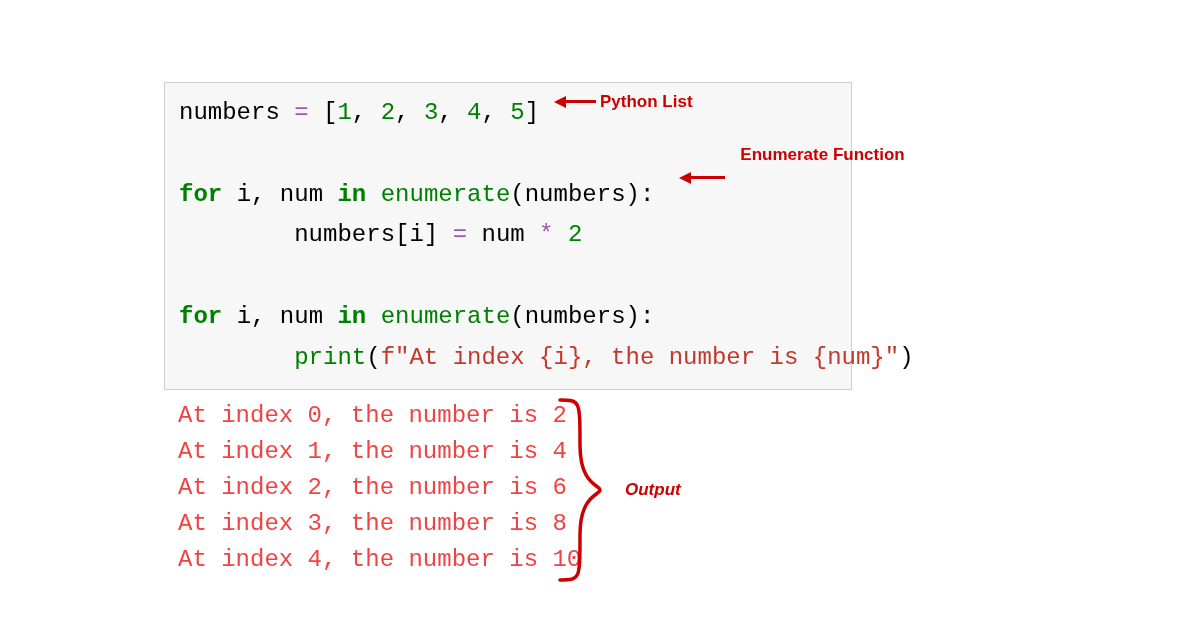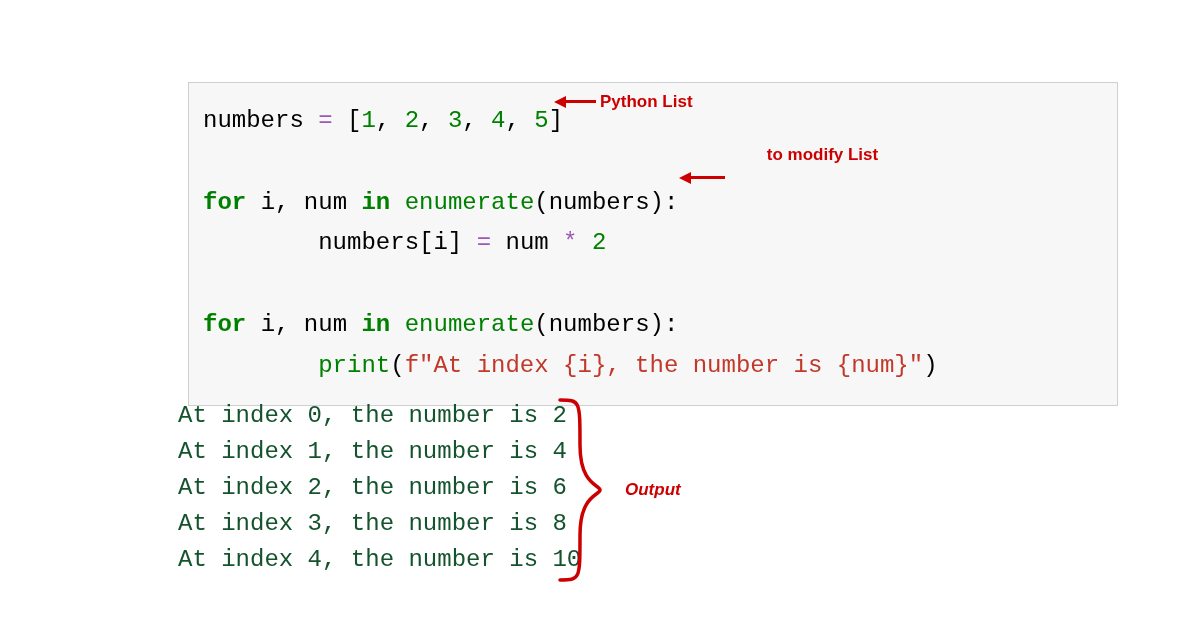--- a/index.html
+++ b/index.html
@@ -6,37 +6,37 @@
     body {
       width: 1200px;
       height: 630px;
       background: #ffffff;
       position: relative;
       font-family: 'Consolas', 'Monaco', 'Courier New', monospace;
     }
     .code-block {
       position: absolute;
       top: 82px;
-      left: 188px;
-      width: 930px;
+      left: 164px;
+      width: 688px;
       background: #f7f7f7;
       border: 1px solid #d0d0d0;
-      padding: 18px 14px;
+      padding: 10px 14px;
       font-size: 24px;
       line-height: 1.7;
       white-space: pre;
     }
     .output-block {
       position: absolute;
       top: 398px;
       left: 178px;
       font-size: 24px;
       line-height: 1.5;
       white-space: pre;
-      color: #14532d;
+      color: #ef4444;
     }
     .kw { color: #008000; font-weight: bold; }
     .fn { color: #008000; }
     .var { color: #000000; }
     .num { color: #008000; }
     .op { color: #9b59b6; }
     .str { color: #c0392b; }
     .plain { color: #000000; }
 
     .annotation {
@@ -80,19 +80,19 @@
 <span>At index 3, the number is 8</span>
 <span>At index 4, the number is 10</span></div>
 
 <div class="arrow-head-left" style="top:96px; left:554px;"></div>
 <div class="arrow-line" style="top:100px; left:566px; width:30px;"></div>
 <div class="annotation" style="top:92px; left:600px;">Python List</div>
 
 <div class="arrow-head-left" style="top:172px; left:679px;"></div>
 <div class="arrow-line" style="top:176px; left:691px; width:34px;"></div>
 <div class="annotation" style="top:145px; left:735px; text-align:center; width:175px;">
-  <div>to modify List</div>
+  <div>Enumerate Function</div>
 </div>
 
 <svg class="brace-svg" style="top:395px; left:555px;" width="50" height="190" viewBox="0 0 50 190">
   <path d="M 5 5 C 25 5, 25 5, 25 50 C 25 90, 45 90, 45 95 C 45 100, 25 100, 25 140 C 25 185, 25 185, 5 185" stroke="#cc0000" stroke-width="3.5" fill="none" stroke-linecap="round"></path>
 </svg>
 <div class="annotation" style="top:480px; left:625px;font-style:italic;">Output</div>
 
 </body></html>

